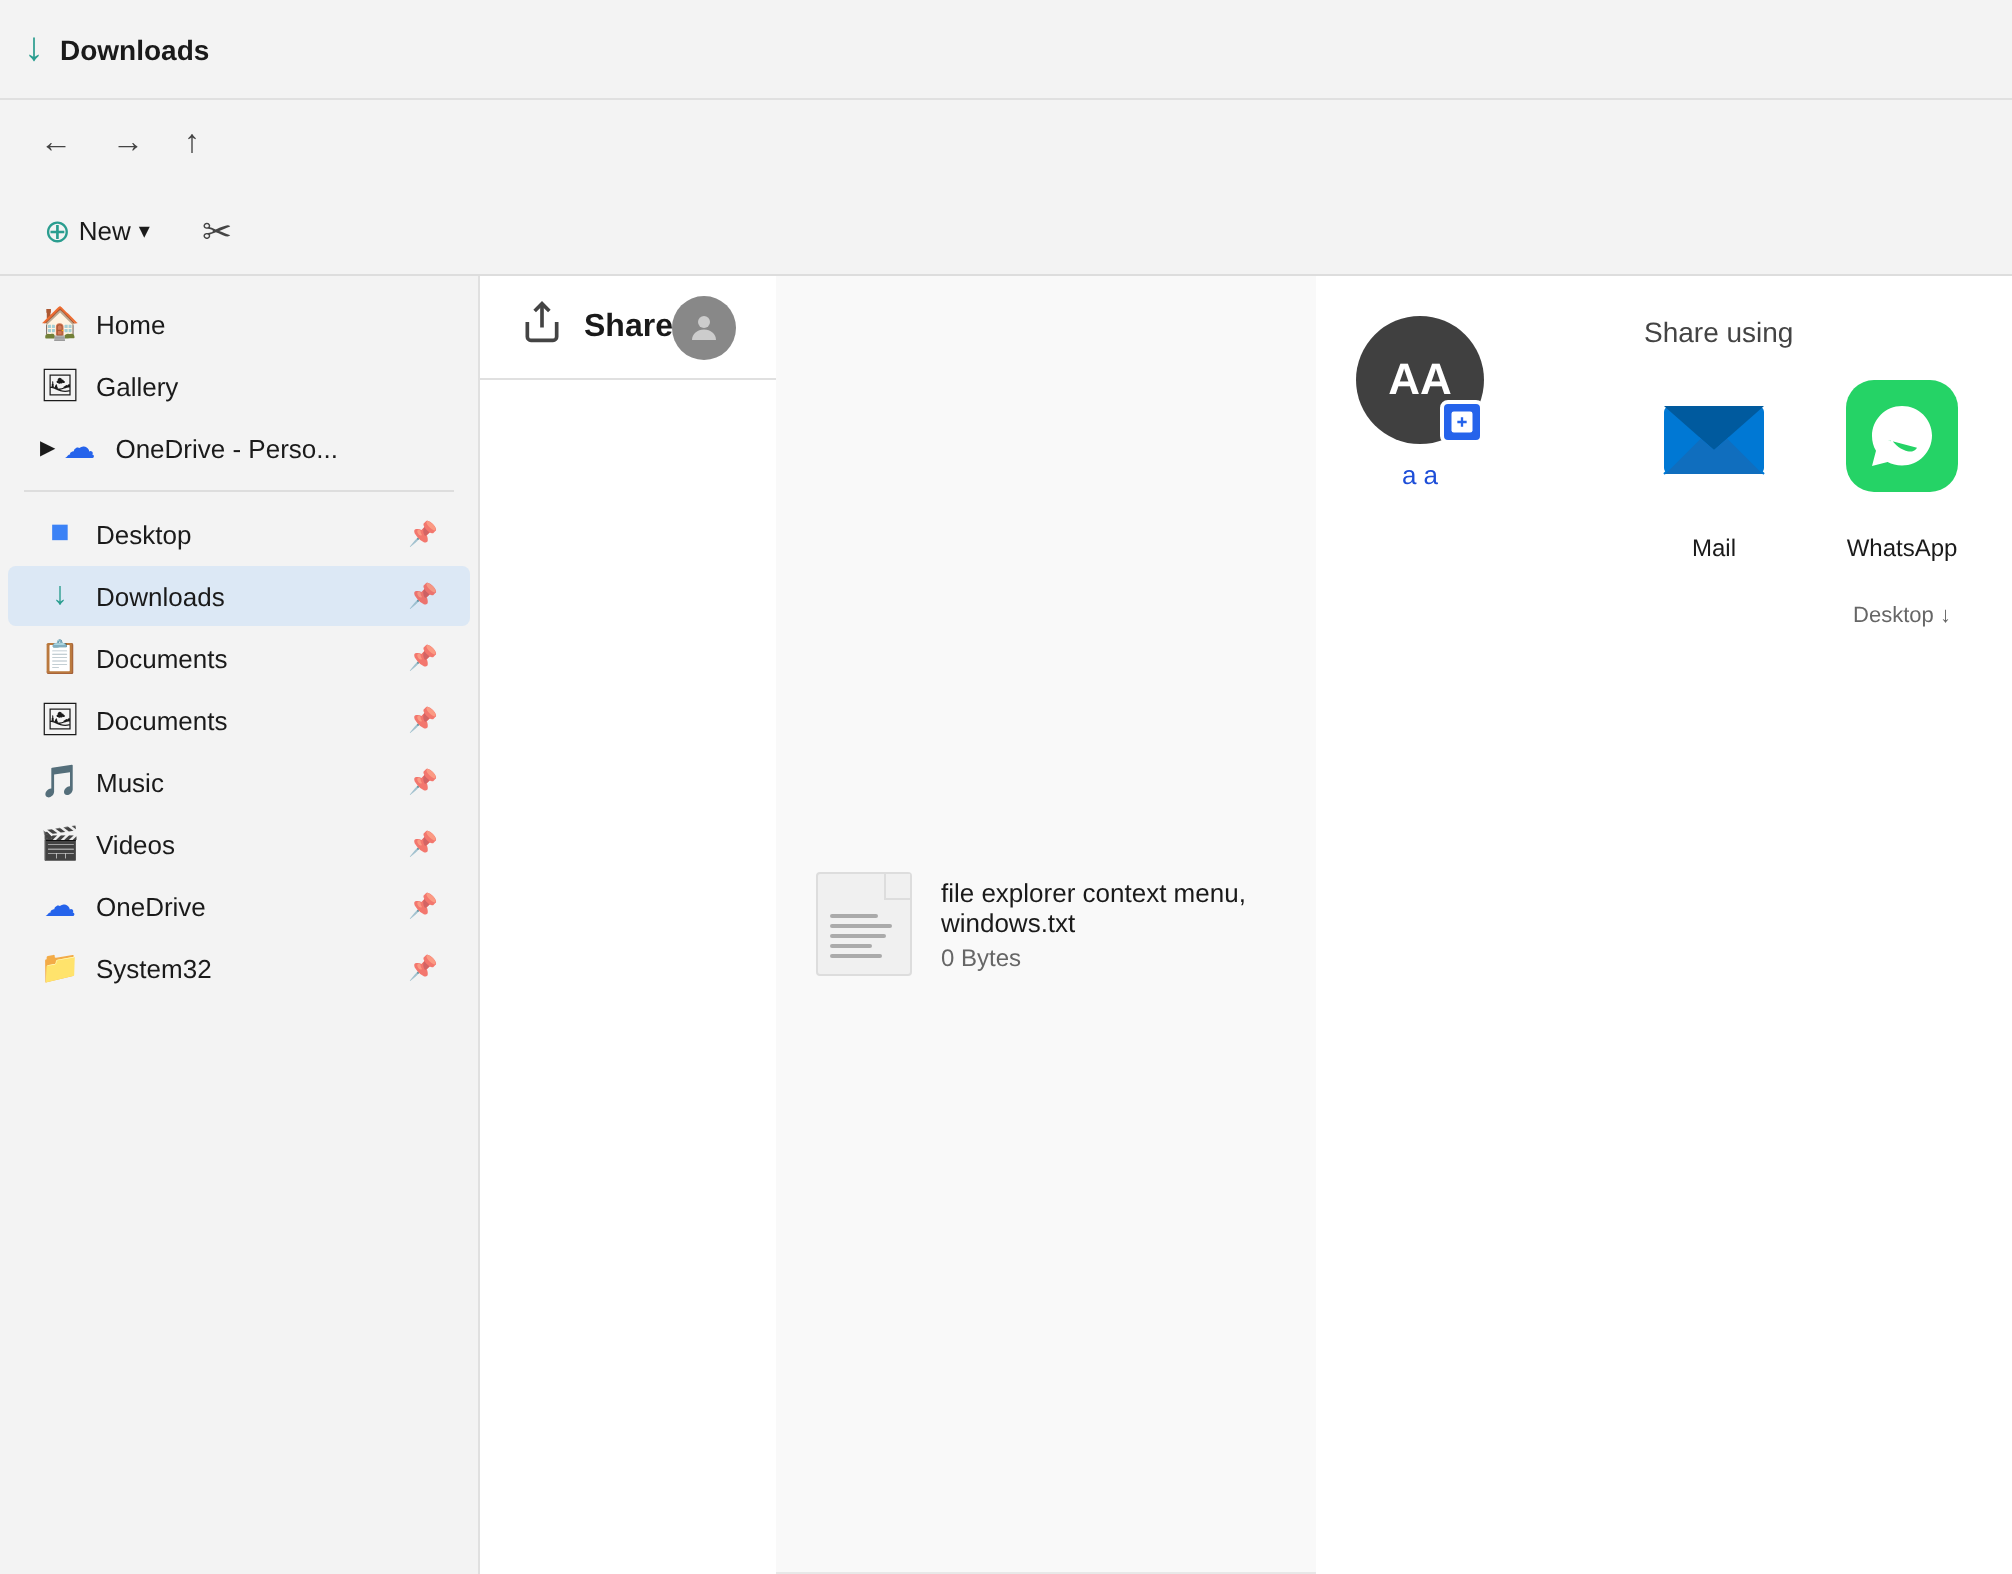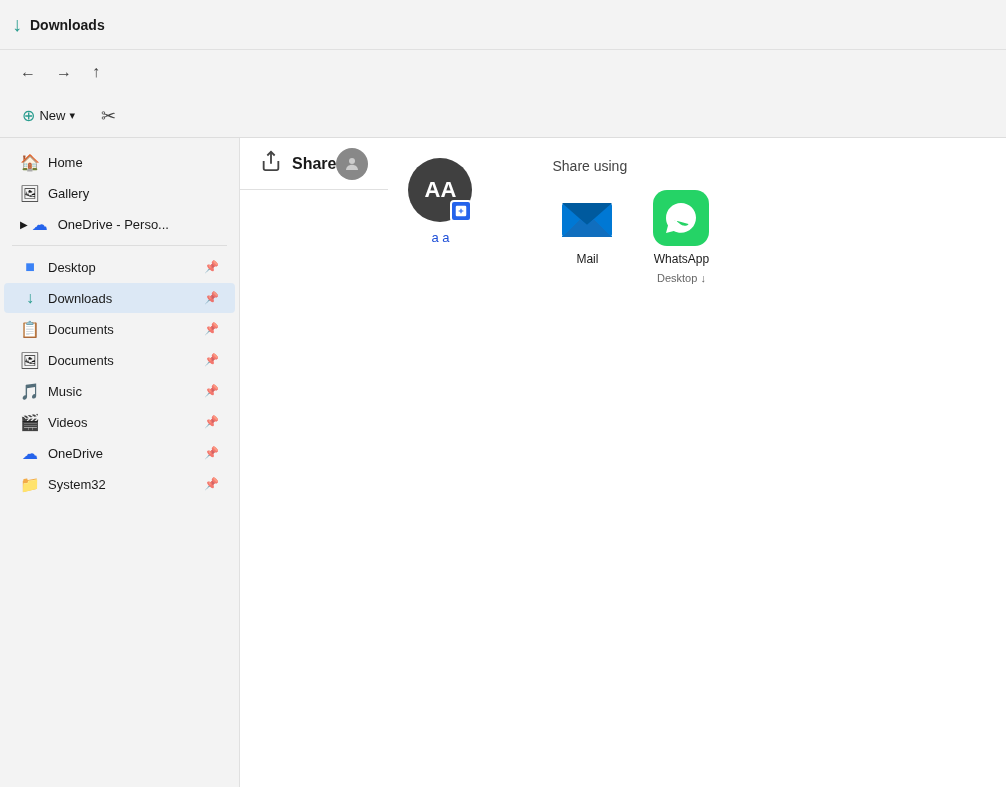--- a/index.html
+++ b/index.html
@@ -296,21 +296,21 @@
     .share-apps {
       display: flex;
       gap: 24px;
       align-items: flex-start;
     }
     .share-app {
       display: flex;
       flex-direction: column;
       align-items: center;
       cursor: pointer;
-      gap: 6px;
+      gap: 21px;
       min-width: 70px;
     }
     .app-icon-wrap {
       width: 56px;
       height: 56px;
       border-radius: 12px;
       display: flex;
       align-items: center;
       justify-content: center;
       font-size: 30px;
@@ -446,20 +446,35 @@
       </span>
       <span class="share-header-title">Share</span>
       <div class="share-header-avatar">
         <svg width="18" height="18" viewBox="0 0 24 24" fill="#ccc">
           <circle cx="12" cy="8" r="4"></circle>
           <path d="M4 20c0-4 3.6-7 8-7s8 3 8 7"></path>
         </svg>
       </div>
     </div>
 
+    <div class="file-preview">
+      <div class="file-icon-box">
+        <div class="file-icon-lines">
+          <div class="file-line" style="width:70%"></div>
+          <div class="file-line" style="width:90%"></div>
+          <div class="file-line" style="width:80%"></div>
+          <div class="file-line" style="width:60%"></div>
+          <div class="file-line" style="width:75%"></div>
+        </div>
+      </div>
+      <div class="file-info">
+        <div class="file-name">file explorer context menu, windows.txt</div>
+        <div class="file-size">0 Bytes</div>
+      </div>
+    </div>
 
     <div class="contact-section">
       <div style="display:flex; flex-direction:column; align-items:center; display:inline-flex;">
         <div class="contact-avatar">
           <span>AA</span>
           <div class="contact-badge">
             <svg width="14" height="14" viewBox="0 0 24 24" fill="white">
               <rect x="3" y="3" width="18" height="18" rx="2"></rect>
               <path d="M8 12h8M12 8v8" stroke="#2563eb" stroke-width="2" fill="none"></path>
             </svg>

